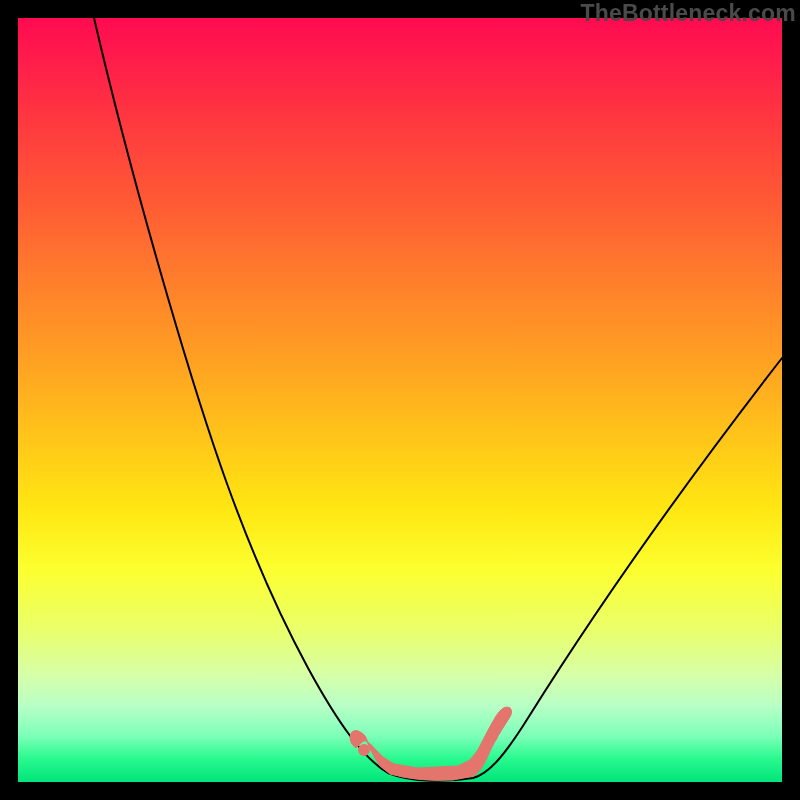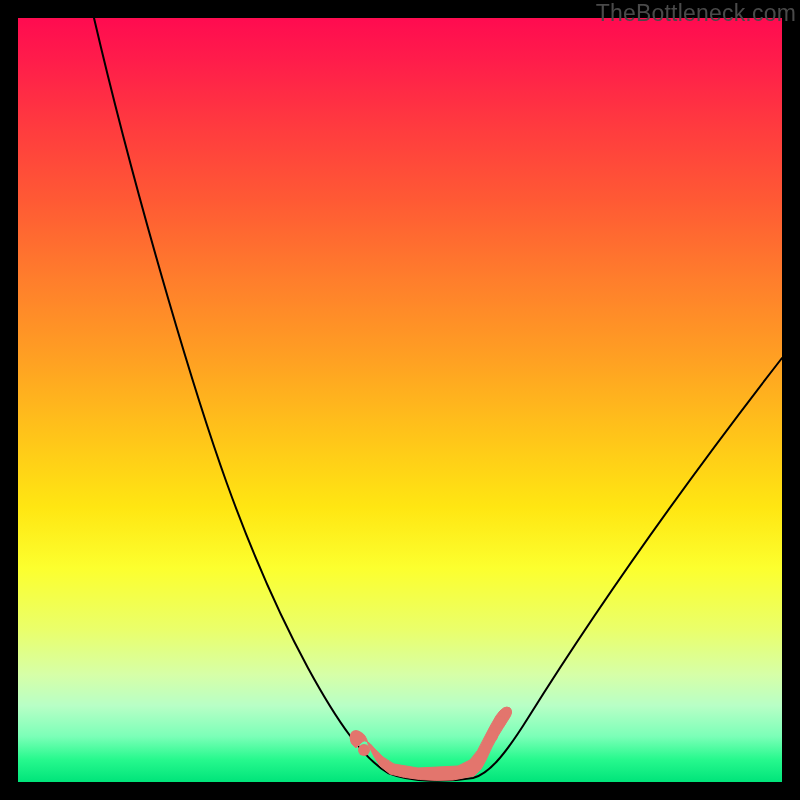--- a/index.html
+++ b/index.html
@@ -44,21 +44,21 @@
       #28f98e 97%,
       #00e47a 100%
     );
   }
   .watermark {
     position: absolute;
     top: 0px;
     right: 4px;
     color: #4a4a4a;
     font-size: 23px;
-    font-weight: 400;
+    font-weight: 700;
     letter-spacing: 0.2px;
     user-select: none;
   }
   svg.curve {
     position: absolute;
     left: 0;
     top: 0;
     width: 764px;
     height: 764px;
     overflow: visible;

